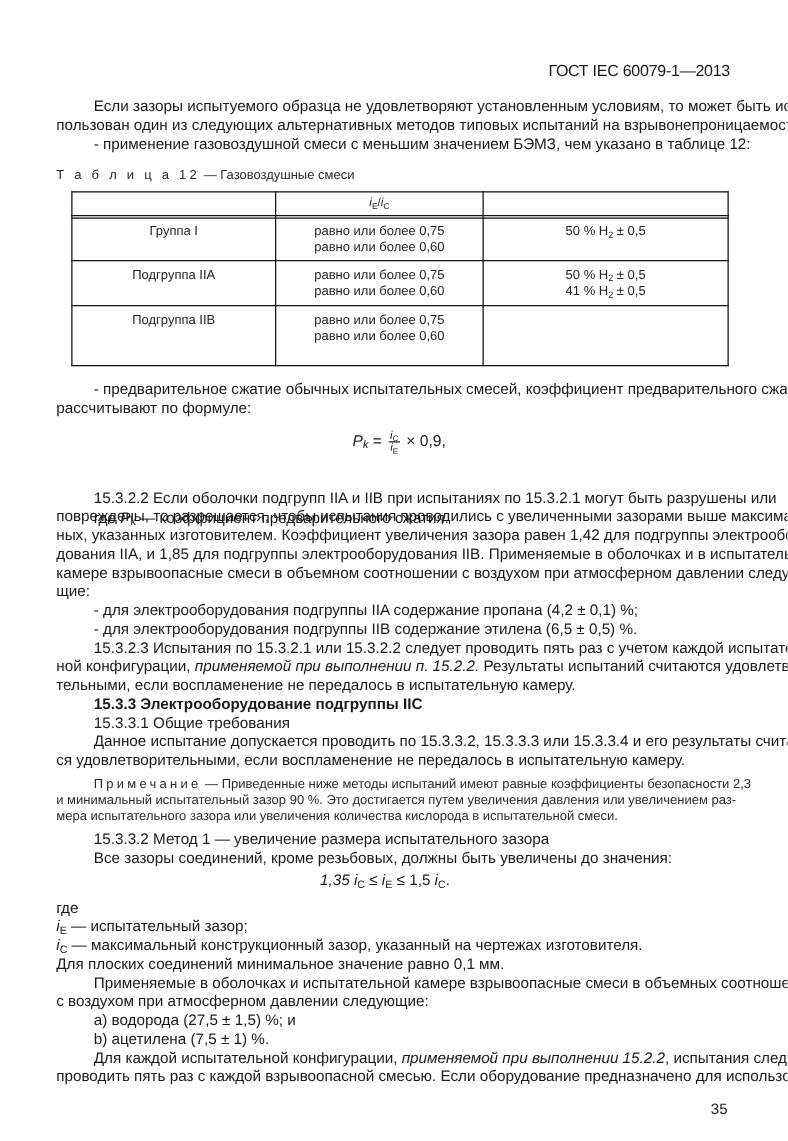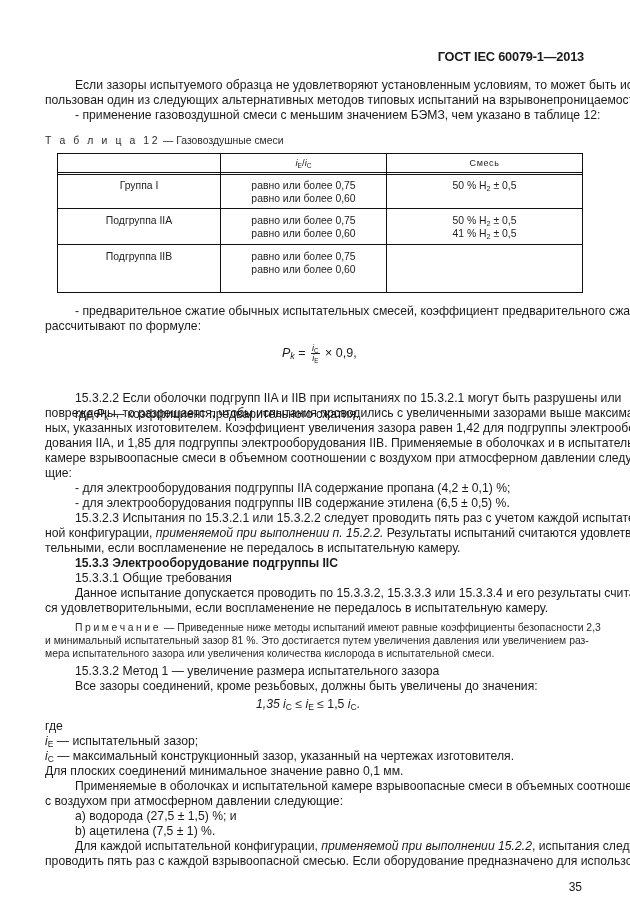--- a/index.html
+++ b/index.html
@@ -1,21 +1,21 @@
 <!DOCTYPE html>
 <html><head>
 <meta charset="utf-8">
 <style>
   html, body { margin: 0; padding: 0; background: #ffffff; }
   body { width: 630px; height: 913px; position: relative; overflow: hidden;
          font-family: "Liberation Sans", sans-serif; color: #1a1a1a; }
   .ln { position: absolute; white-space: nowrap; font-size: 12.2px; line-height: 15px; }
   .just { text-align: justify; text-align-last: justify; }
   .sm { font-size: 10.4px; line-height: 13px; color: #2a2a2a; }
-  .hdr { position: absolute; top: 49px; right: 46px; font-weight: bold; font-size: 12.8px; letter-spacing: -0.2px; padding-left: 40px; }
+  .hdr { position: absolute; top: 49px; right: 46px; font-weight: normal; font-size: 12.8px; letter-spacing: -0.2px; padding-left: 40px; }
   .pgno { position: absolute; top: 827px; right: 48px; font-size: 12px; }
   .bold { font-weight: bold; }
   i { font-style: italic; }
   sub { font-size: 70%; vertical-align: -2px; line-height: 0; }
   .spaced { letter-spacing: 2.6px; }
   
   .tbl { position: absolute; left: 57px; top: 153px; width: 526px; height: 140px; }
   .tbl .b { position: absolute; background: #111; }
   .cell { position: absolute; font-size: 10.4px; line-height: 12.5px; text-align: center; color: #222; }
   .frac { display: inline-block; vertical-align: middle; text-align: center; font-size: 9px; line-height: 9px; margin: 0 2px; }
@@ -45,21 +45,20 @@
   <div class="b" style="left:0; top:91px; width:526px; height:1px;"></div>
   <div class="b" style="left:0; top:139px; width:526px; height:1.2px;"></div>
   <div class="b" style="left:0; top:0; width:1px; height:140px;"></div>
   <div class="b" style="left:163px; top:0; width:1px; height:140px;"></div>
   <div class="b" style="left:329px; top:0; width:1px; height:140px;"></div>
   <div class="b" style="left:525px; top:0; width:1px; height:140px;"></div>
 
   <div class="cell" style="left:164px; top:4px; width:165px; font-size:9.5px;">
     <i>i</i><sub>E</sub><span>/</span><i>i</i><sub>C</sub>
   </div>
-  <div class="cell" style="left:330px; top:4px; width:195px; font-size:9px; letter-spacing:0.6px;">Смесь</div>
 
   <div class="cell" style="left:1px; top:27px; width:162px;">Группа I</div>
   <div class="cell" style="left:164px; top:27px; width:165px;">
     <div>равно или более  0,75</div>
     <div>равно или более 0,60</div>
   </div>
   <div class="cell" style="left:330px; top:27px; width:195px;">
     <div><span>50 % H</span><sub>2</sub><span> ± 0,5</span></div>
   </div>
 
@@ -107,21 +106,21 @@
 <div class="ln" style="left:45px; top:541px;">тельными, если воспламенение не передалось в испытательную камеру.</div>
 
 <div class="ln bold" style="left:75px; top:556px;">15.3.3 Электрооборудование подгруппы IIC</div>
 <div class="ln" style="left:75px; top:571px;">15.3.3.1 Общие требования</div>
 <div class="ln just" style="left:75px; top:586px; width:509px;">Данное испытание допускается проводить по 15.3.3.2, 15.3.3.3 или 15.3.3.4 и его результаты считают-</div>
 <div class="ln" style="left:45px; top:601px;">ся удовлетворительными, если воспламенение не передалось в испытательную камеру.</div>
 
 <div class="ln sm just" style="left:75px; top:621px; width:509px;">
   <span class="spaced">Примечание</span><span> — Приведенные ниже методы испытаний имеют равные коэффициенты безопасности 2,3</span>
 </div>
-<div class="ln sm just" style="left:45px; top:634px; width:539px;">и минимальный испытательный зазор 81 %. Это достигается путем увеличения давления или увеличением раз-</div>
+<div class="ln sm just" style="left:45px; top:634px; width:539px;">и минимальный испытательный зазор 90 %. Это достигается путем увеличения давления или увеличением раз-</div>
 <div class="ln sm" style="left:45px; top:647px;">мера испытательного зазора или увеличения количества кислорода в испытательной смеси.</div>
 
 <div class="ln" style="left:75px; top:664px;">15.3.3.2 Метод 1 — увеличение размера испытательного зазора</div>
 <div class="ln" style="left:75px; top:679px;">Все зазоры соединений, кроме резьбовых, должны быть увеличены до значения:</div>
 
 <div class="ln" style="left:256px; top:697px; font-style:italic;">
   <span>1,35 </span><span>i</span><sub style="font-style:normal;">C</sub><span style="font-style:normal;"> ≤ </span><span>i</span><sub style="font-style:normal;">E</sub><span style="font-style:normal;"> ≤ 1,5 </span><span>i</span><sub style="font-style:normal;">C</sub><span style="font-style:normal;">.</span>
 </div>
 
 <div class="ln" style="left:45px; top:719px;">где</div>

